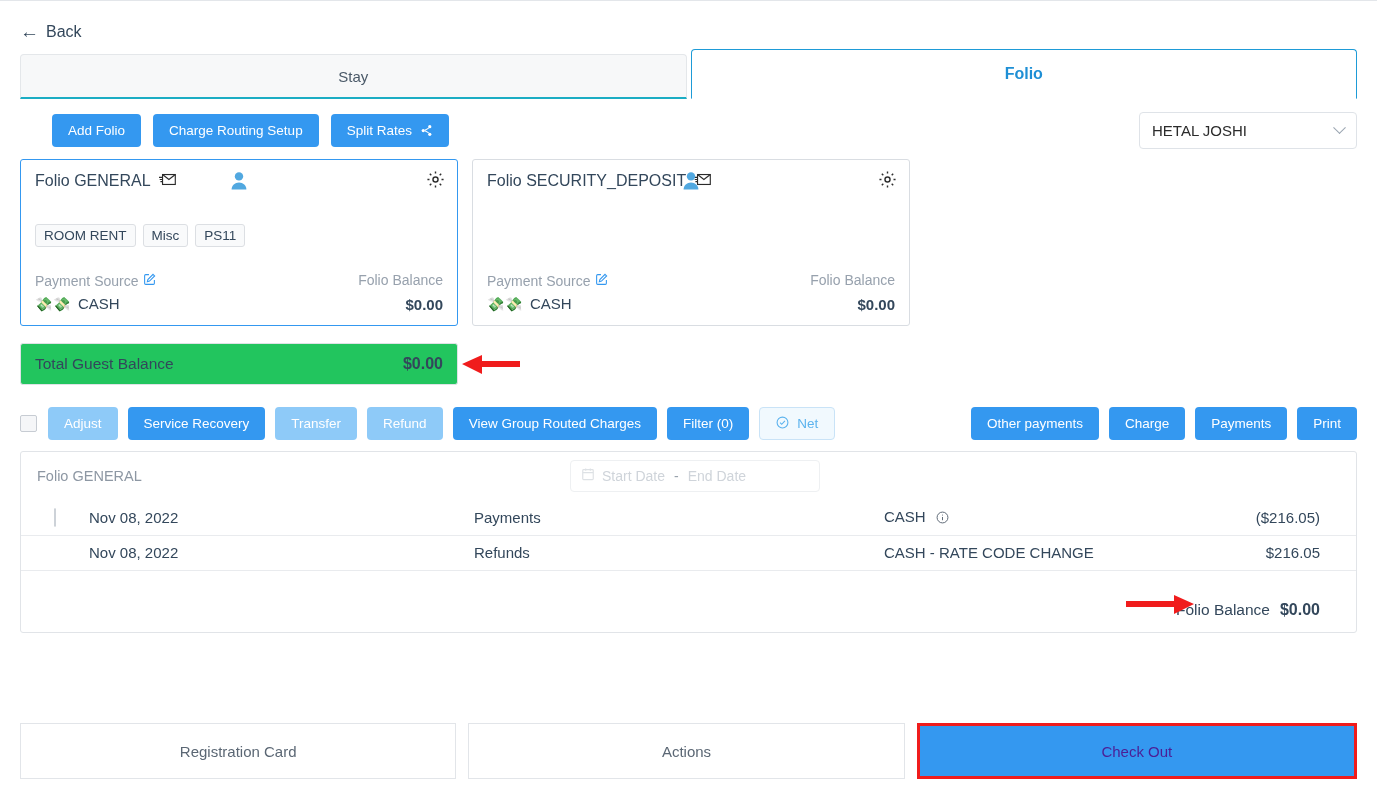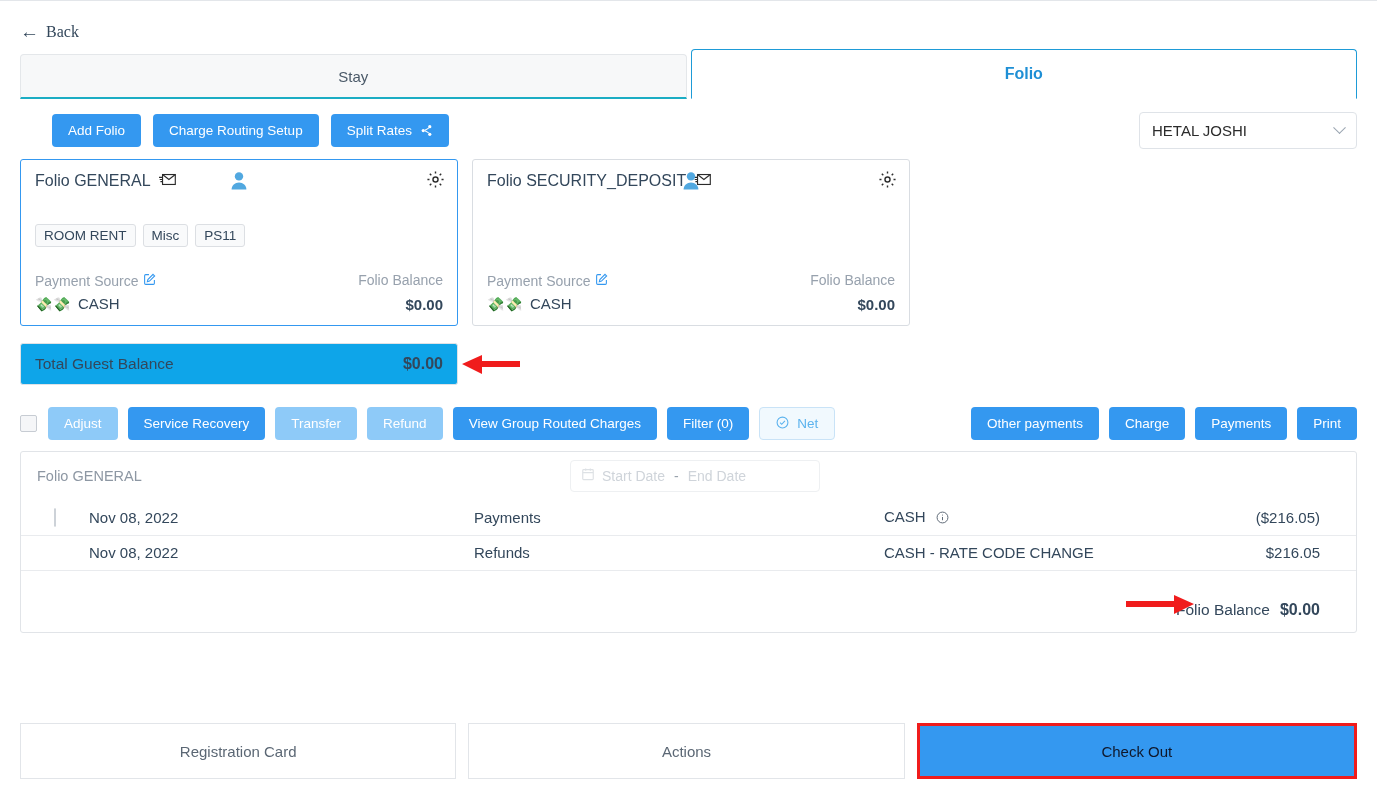--- a/index.html
+++ b/index.html
@@ -20,21 +20,21 @@
 
   
   .back-row {
     position: absolute; left: 20px; top: 21px;
     display: flex; align-items: center; gap: 7px;
     cursor: pointer;
   }
   .back-arrow {
     font-size: 19px; line-height: 1; color: #33475b; font-weight: 400;
   }
-  .back-label { font-size: 16px; color: #33475b; font-family: Liberation Serif, serif; }
+  .back-label { font-size: 16px; color: #33475b; }
 
   
   .tabs {
     position: absolute; left: 20px; top: 53px;
     width: 1337px; height: 45px;
     display: flex; gap: 4px;
   }
   .tab {
     flex: 1;
     display: flex; align-items: center; justify-content: center;
@@ -133,21 +133,21 @@
   .ps-label { font-size: 14px; color: #97a1ad; display: flex; align-items: center; gap: 4px; }
   .ps-value { font-size: 15px; color: #33475b; display: flex; align-items: center; gap: 6px; margin-top: 6px;}
   .fb-label { font-size: 14px; color: #97a1ad; text-align: right; }
   .fb-value { font-size: 15px; color: #33475b; font-weight: bold; text-align: right; margin-top: 8px; }
   .money-emoji { font-size: 14px; letter-spacing: 1px; }
 
   
   .total-bar {
     position: absolute; left: 20px; top: 342px;
     width: 438px; height: 42px;
-    background: #0ea5e9;
+    background: #22c55e;
     border: 1px solid #dfe2e6;
     border-radius: 3px;
     display: flex; align-items: center; justify-content: space-between;
     padding: 0 14px;
   }
   .total-label { font-size: 15.5px; color: #33475b; }
   .total-value { font-size: 16px; color: #33475b; font-weight: bold; }
 
   
   .arrow { position: absolute; pointer-events: none; }
@@ -247,21 +247,21 @@
     border-radius: 0;
     background: #fff;
     color: #5b6774;
     font-size: 15px;
     font-family: "Liberation Sans", sans-serif;
     display: flex; align-items: center; justify-content: center;
     cursor: pointer;
   }
   .bbtn.primary {
     background: #3498f0;
-    color: #0f172a;
+    color: #4c1d95;
     border: 3px solid #f01c1c;
   }
 </style>
 </head>
 <body>
 
 <div class="page">
 
   <div class="back-row">
     <span class="back-arrow">←</span>

